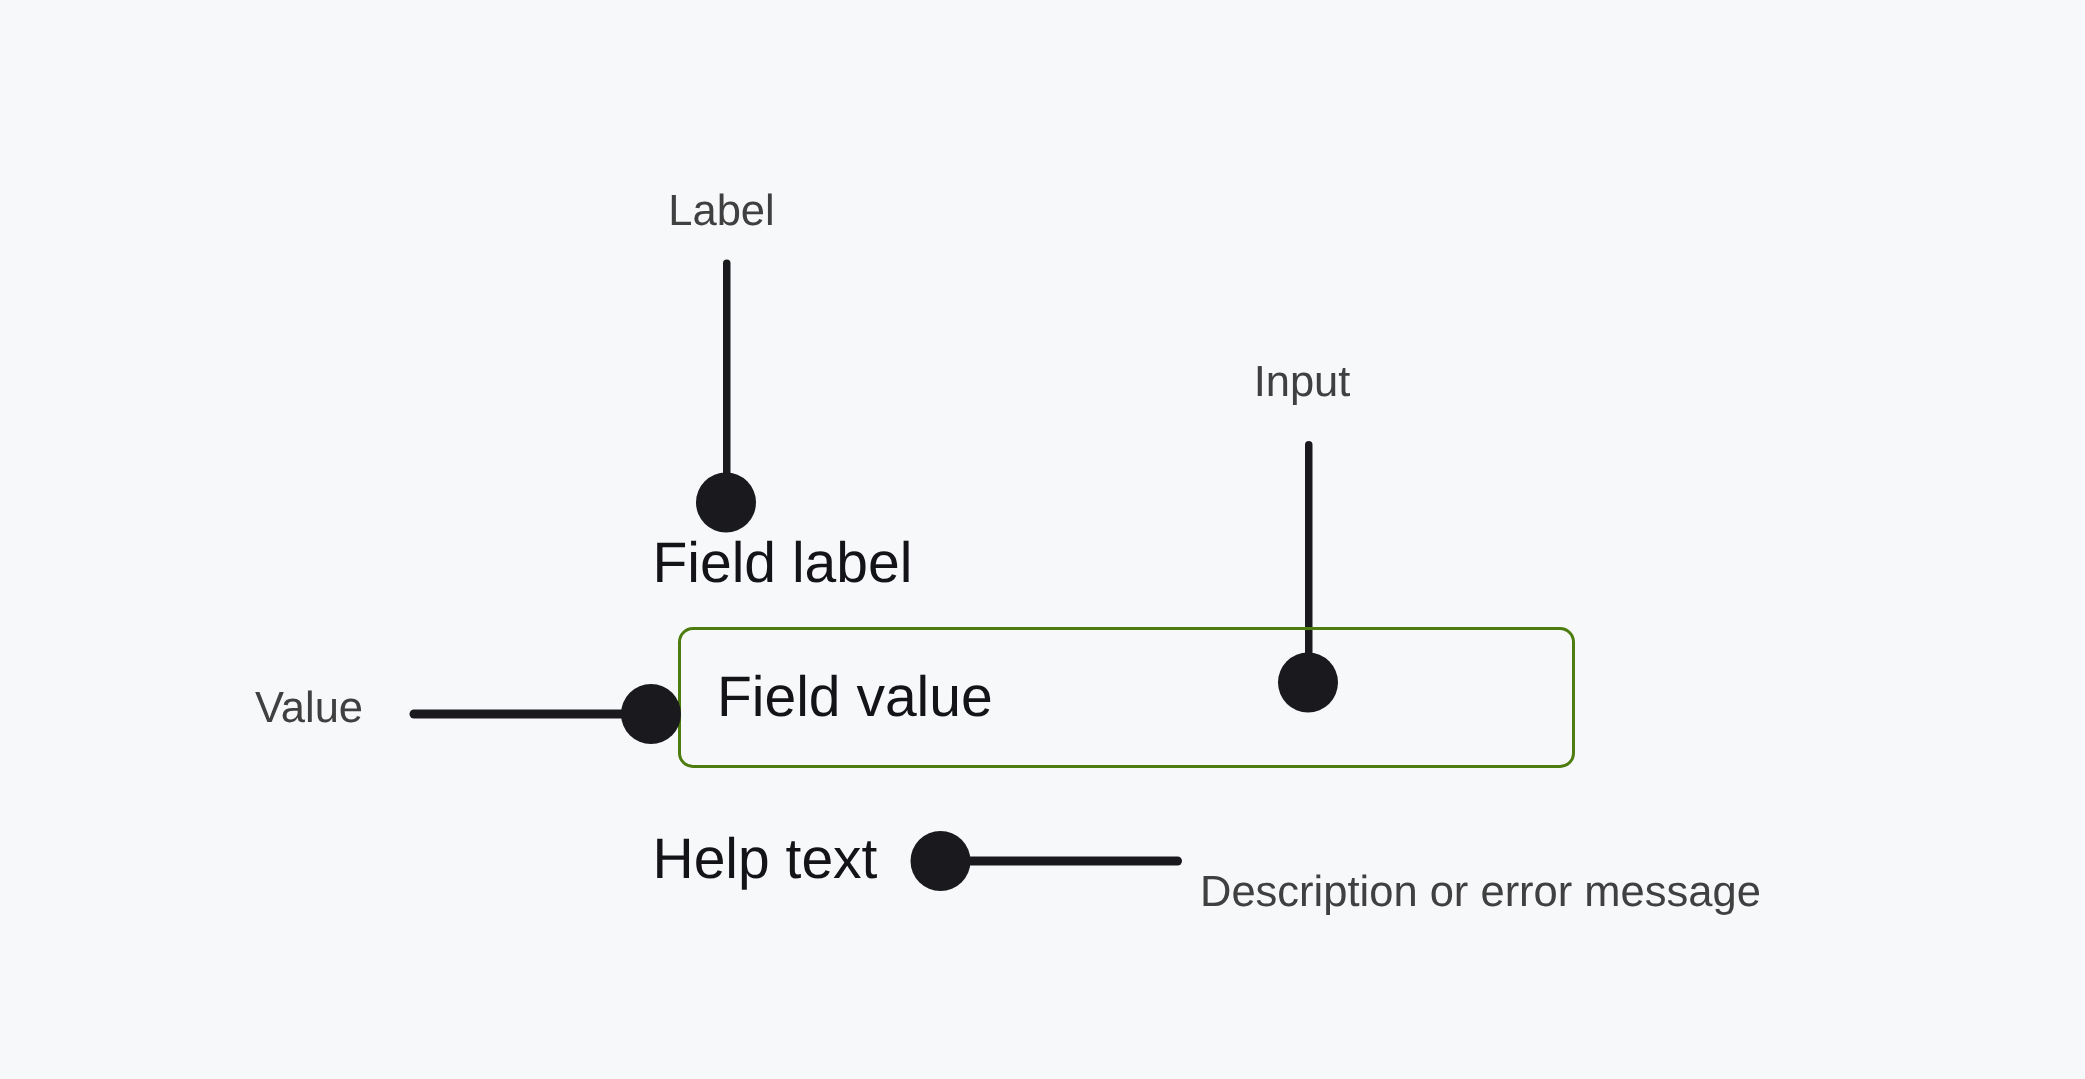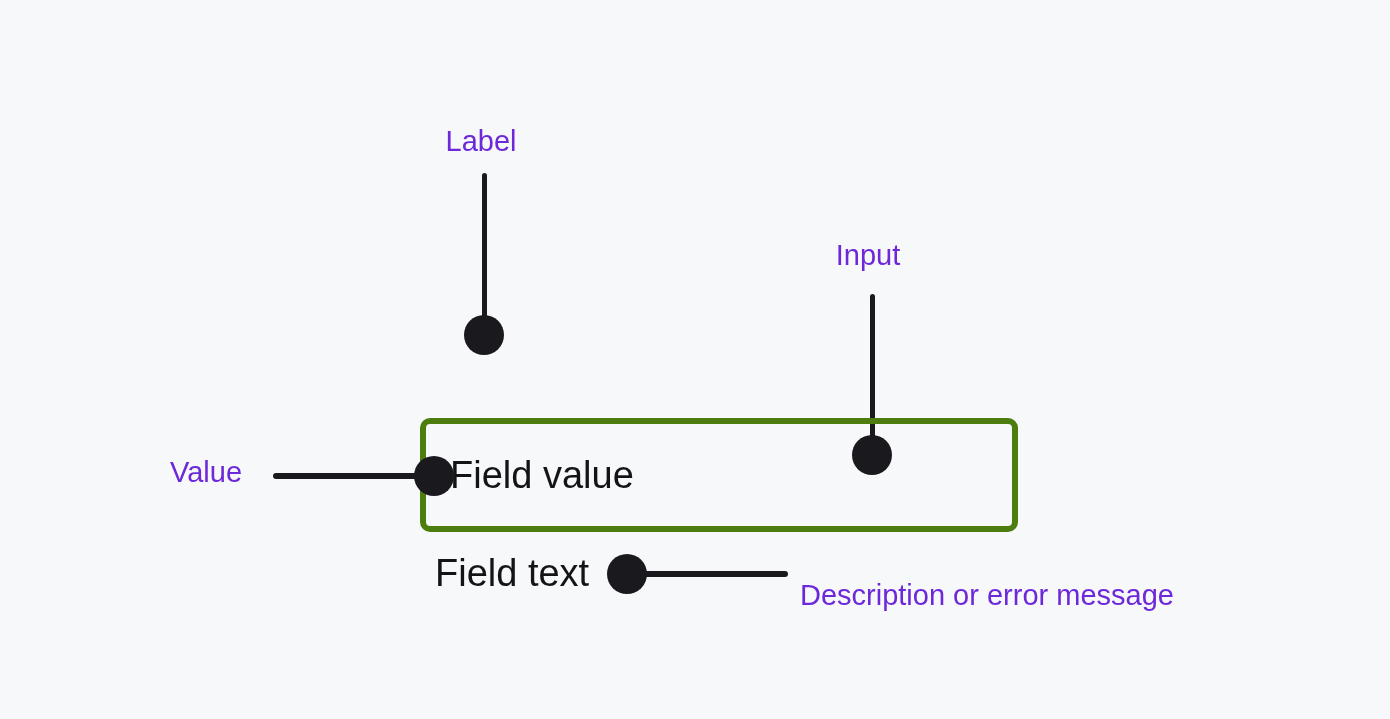--- a/index.html
+++ b/index.html
@@ -12,21 +12,21 @@
     position: relative;
     width: 1390px;
     height: 719px;
     background: #f7f8fa;
     overflow: hidden;
   }
   .ann {
     position: absolute;
     font-size: 29px;
     line-height: 1;
-    color: #6d28d9;
+    color: #404040;
     white-space: nowrap;
   }
   .ann.centered { transform: translateX(-50%); }
   .big {
     position: absolute;
     font-size: 38px;
     line-height: 1;
     color: #141418;
     white-space: nowrap;
   }
@@ -37,54 +37,55 @@
   }
   .dot {
     position: absolute;
     width: 40px;
     height: 40px;
     border-radius: 50%;
     background: #1a1a1e;
   }
   .field-box {
     position: absolute;
-    left: 420px;
+    left: 452px;
     top: 418px;
     width: 598px;
-    height: 114px;
+    height: 94px;
     box-sizing: border-box;
-    border: 6px solid #4d7c0f;
+    border: 2px solid #4d7c0f;
     border-radius: 10px;
     background: transparent;
     display: flex;
     align-items: center;
     padding-left: 24px;
   }
 </style>
 </head>
 <body>
 
 <div class="stage">
 
   <div class="ann centered" style="left:481px; top:127px;">Label</div>
   <div class="vline" style="left:482px; top:173px; width:5px; height:152px;"></div>
   <div class="dot" style="left:464px; top:315px;"></div>
 
+  <div class="big" style="left:435px; top:357px;">Field label</div>
 
   <div class="ann centered" style="left:868px; top:241px;text-align:right;">Input</div>
   <div class="vline" style="left:870px; top:294px; width:5px; height:151px;"></div>
 
   <div class="ann" style="left:170px; top:458px;text-align:center;">Value</div>
   <div class="hline" style="left:273px; top:473px; width:145px; height:6px;"></div>
 
   <div class="field-box">
     <div class="big" style="position:static;">Field value</div>
   </div>
 
   <div class="dot" style="left:852px; top:435px;"></div>
   <div class="dot" style="left:414px; top:456px;"></div>
 
-  <div class="big" style="left:435px; top:554px;">Field text</div>
+  <div class="big" style="left:435px; top:554px;">Help text</div>
   <div class="dot" style="left:607px; top:554px;"></div>
   <div class="hline" style="left:640px; top:571px; width:148px; height:6px;"></div>
   <div class="ann" style="left:800px; top:557px;margin-top:24px;">Description or error message</div>
 
 </div>
 
 </body></html>

